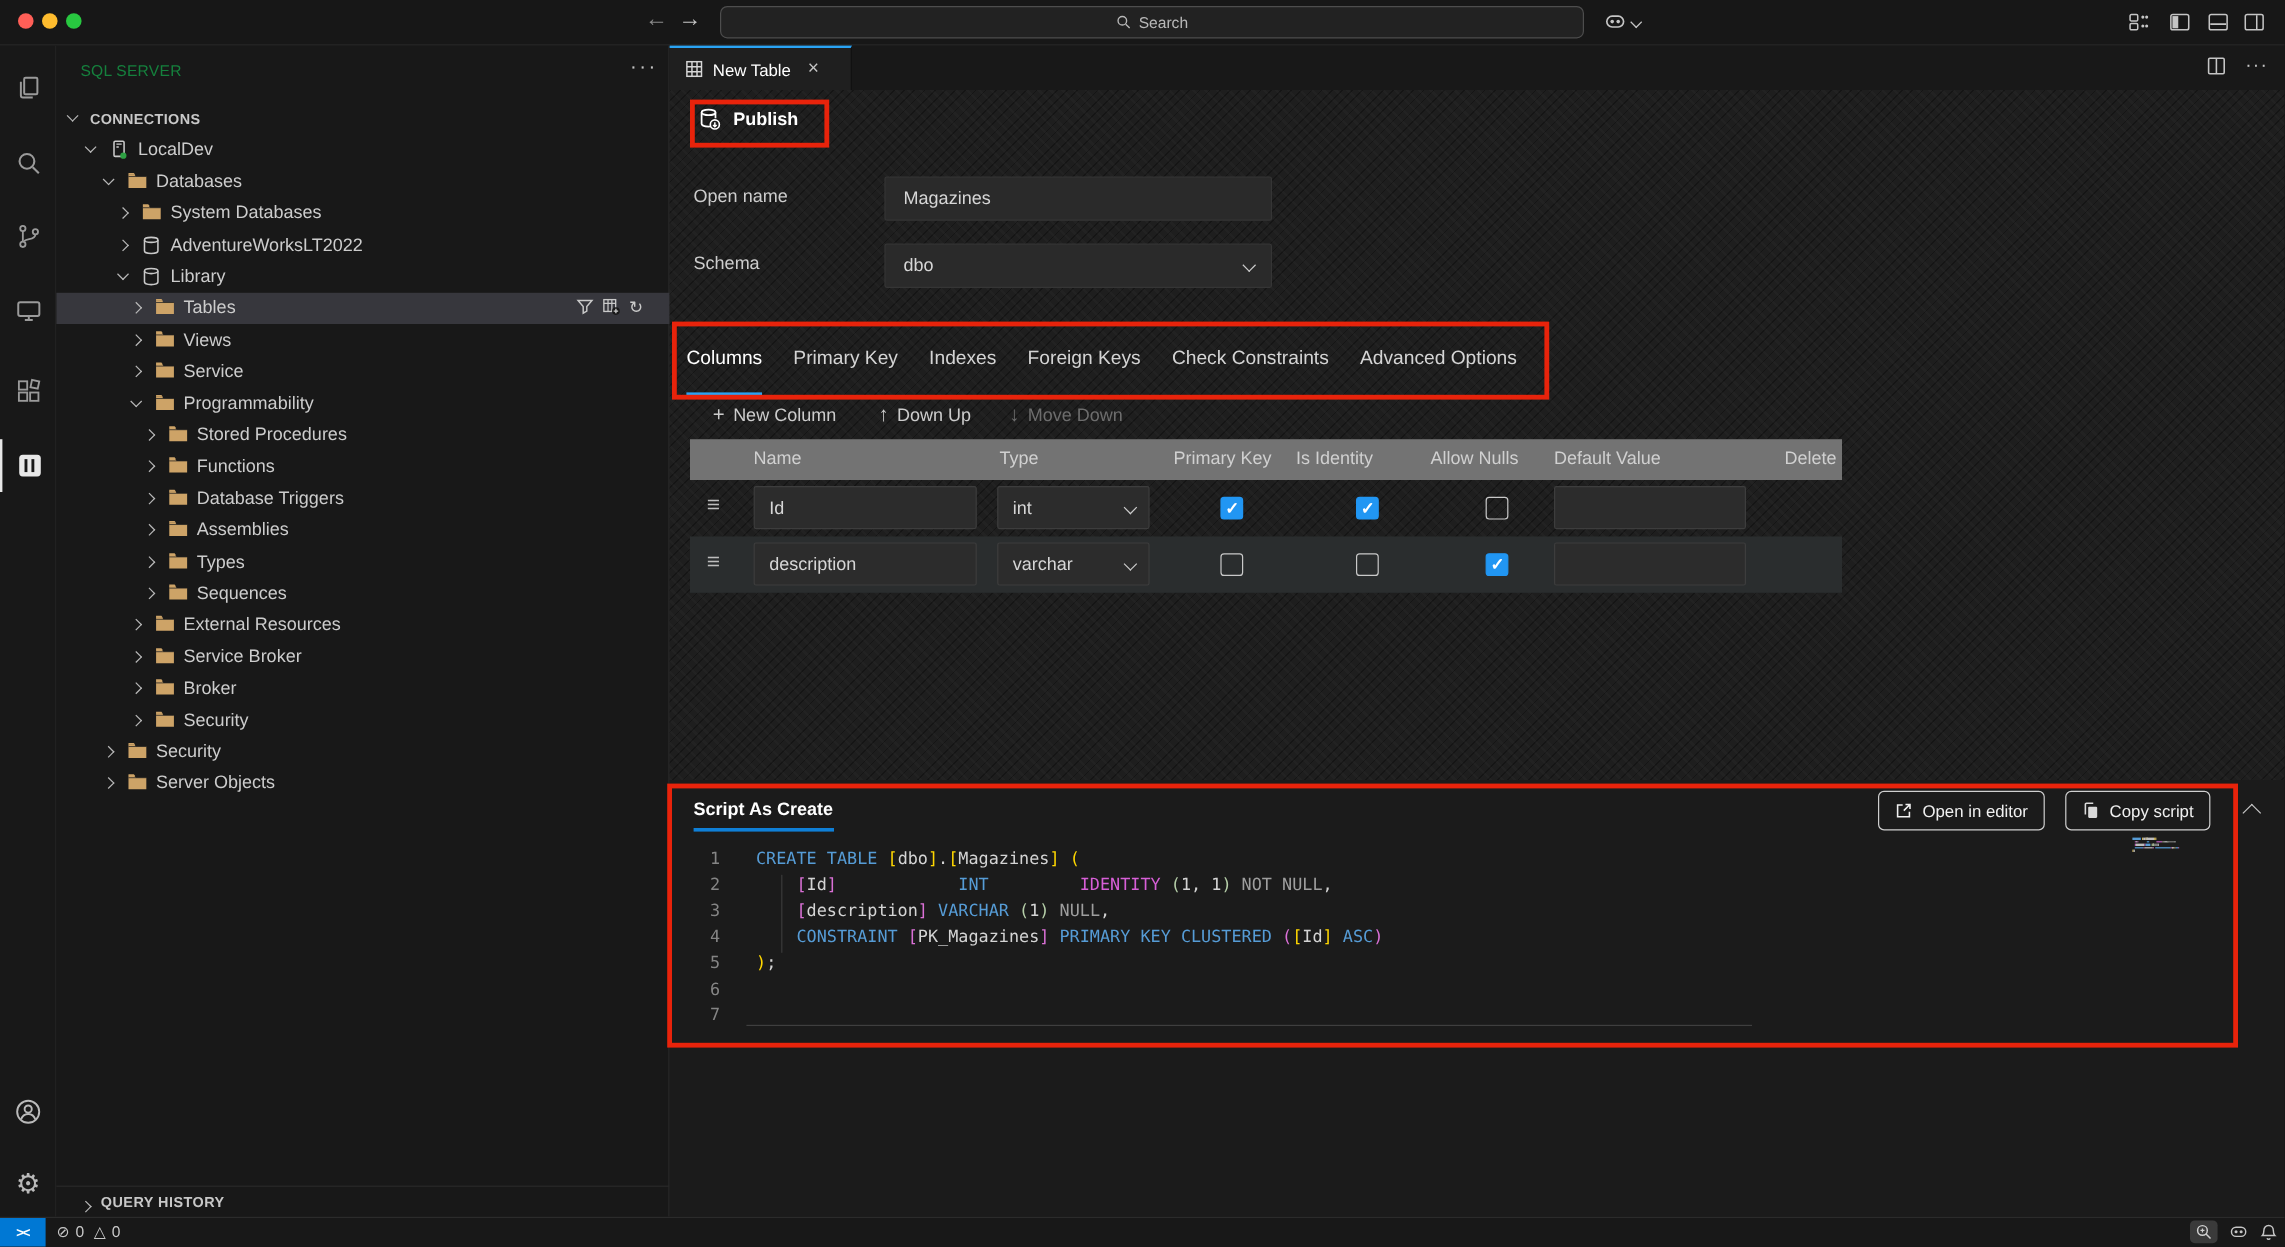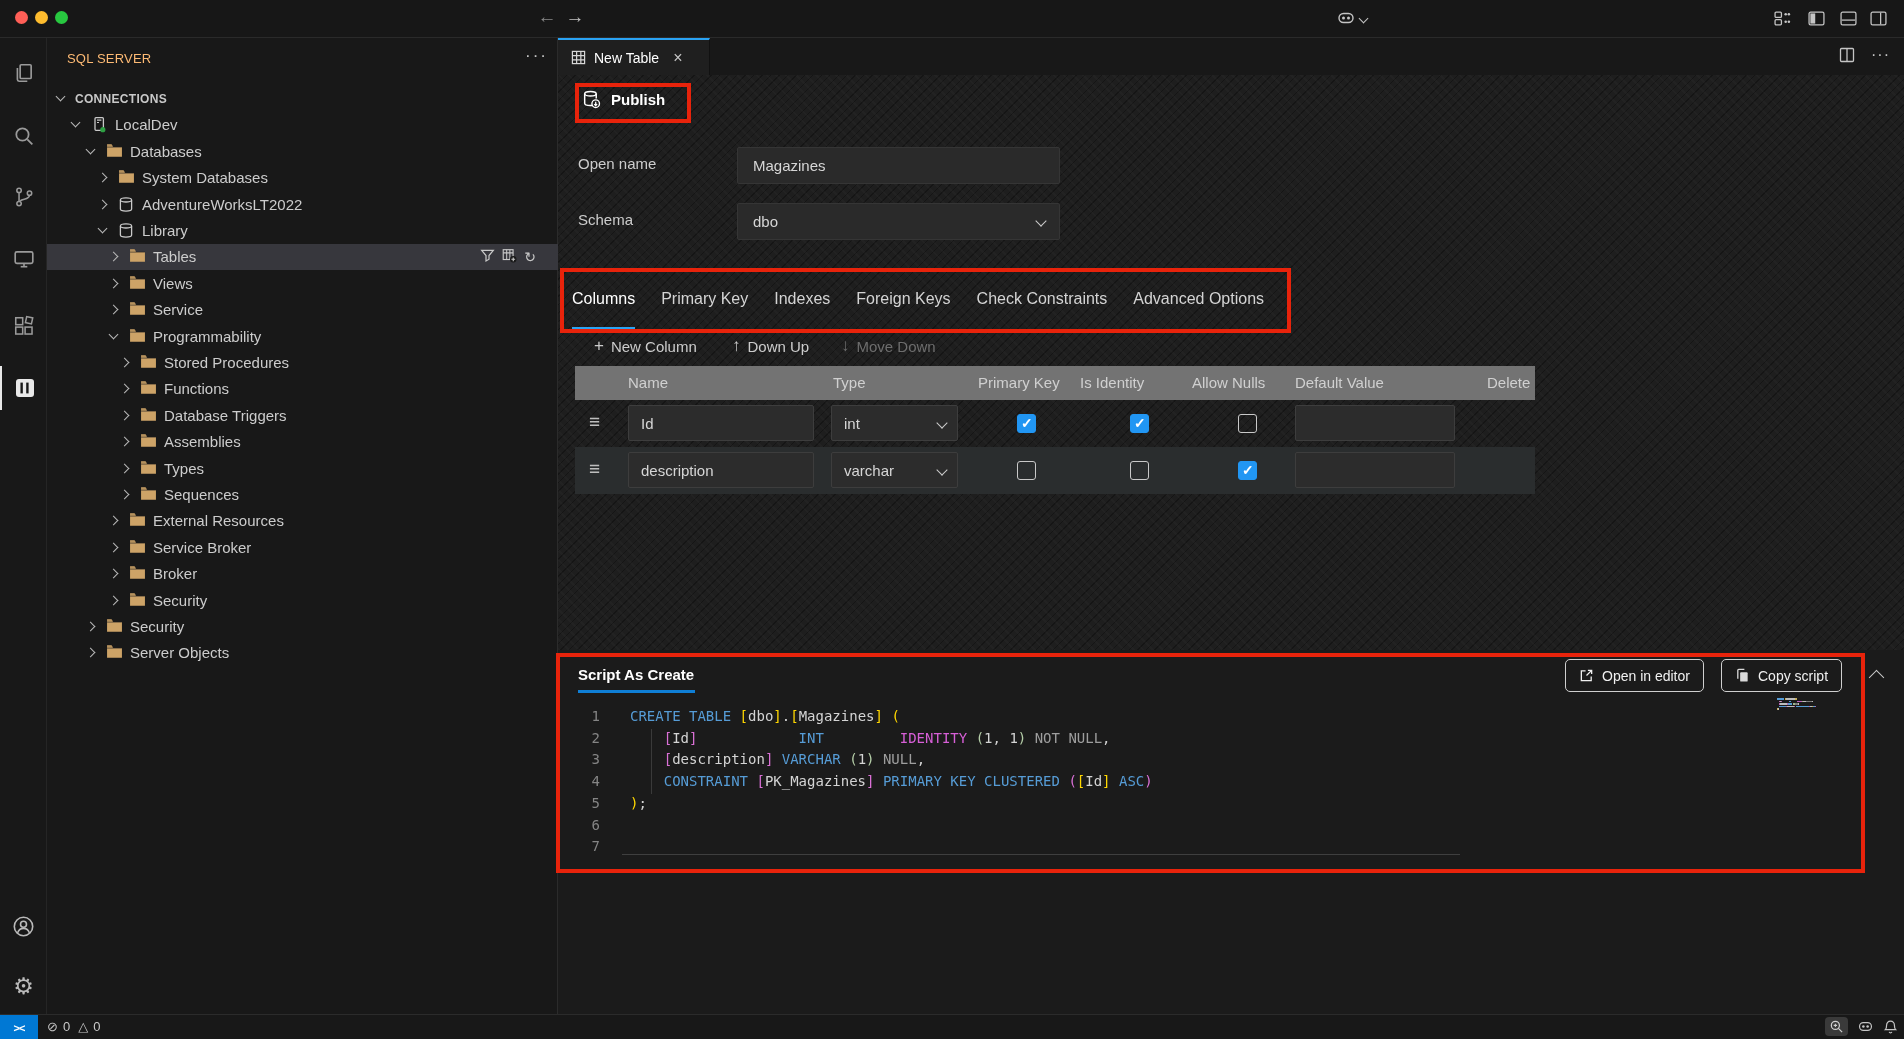--- a/index.html
+++ b/index.html
@@ -21,21 +21,21 @@
   svg.ic { display:block; }
 
   
   .activitybar { position:absolute; left:0; top:38px; width:47px; height:976px; background:#181818; border-right:1px solid #252525; }
   .ab-item { position:absolute; left:0; width:47px; height:44px; display:flex; align-items:center; justify-content:center; }
   .ab-item.active { border-left:2px solid #e7e7e7; }
   .gear-glyph { font-size:23px; color:#b9b9b9; }
 
   
   .sidebar { position:absolute; left:47px; top:38px; width:511px; height:976px; background:#181818; border-right:1px solid #2b2b2b; }
-  .sb-title { position:absolute; left:20px; top:13px; font-size:13px; color:#fdba74; letter-spacing:.2px; }
+  .sb-title { position:absolute; left:20px; top:13px; font-size:13px; color:#15803d; letter-spacing:.2px; }
   .sb-menu { position:absolute; left:478px; top:8px; font-size:17px; color:#c5c5c5; letter-spacing:2px; }
   .tree-row { position:absolute; left:0; width:511px; height:26px; cursor:pointer; }
   .tree-row.selected { background:#37373d; }
   .tree-label { position:absolute; top:4px; font-size:15px; color:#cccccc; white-space:nowrap; }
   .tree-label.section { font-size:12px; font-weight:bold; color:#c8c8c8; letter-spacing:.3px; top:6px; }
   .chev { position:absolute; width:7px; height:7px; border-right:1.4px solid #b9b9b9; border-bottom:1.4px solid #b9b9b9; }
   .chev.right { transform:rotate(-45deg); top:9px; }
   .chev.down  { transform:rotate(45deg);  top:7px; }
   .tree-ico { position:absolute; top:4px; }
   .row-actions { position:absolute; right:22px; top:4px; display:flex; gap:7px; }
@@ -108,20 +108,27 @@
 <body>
 
 <div class="app">
 
   <div class="titlebar">
     <div class="tl" style="left:15px;background:#ff5f57"></div>
     <div class="tl" style="left:35px;background:#febc2e"></div>
     <div class="tl" style="left:55px;background:#28c840"></div>
     <div class="nav-arrow" style="left:535px;color:#8a8a8a">←</div>
     <div class="nav-arrow" style="left:563px;color:#c2c2c2">→</div>
+    <div class="searchbox">
+      <svg class="ic" width="13" height="13" viewBox="0 0 16 16">
+          <circle cx="6.5" cy="6.5" r="4.4" fill="none" stroke="#b8b8b8" stroke-width="1.4"></circle>
+          <path d="M10 10l4 4" stroke="#b8b8b8" stroke-width="1.4"></path>
+        </svg>
+      <span>Search</span>
+    </div>
     <div class="tb-icon" style="left:1336px;top:8px">
       <svg class="ic" width="20" height="20" viewBox="0 0 20 20">
           <rect x="3" y="5.5" width="14" height="9" rx="4.5" fill="none" stroke="#c5c5c5" stroke-width="1.4"></rect>
           <circle cx="7.5" cy="10" r="1.5" fill="#c5c5c5"></circle>
           <circle cx="12.5" cy="10" r="1.5" fill="#c5c5c5"></circle>
         </svg>
     </div>
     <div class="abs" style="left:1360px;top:15px;width:7px;height:7px;border-right:1.4px solid #c5c5c5;border-bottom:1.4px solid #c5c5c5;transform:rotate(45deg)"></div>
     <div class="tb-icon" style="left:1774px">
       <svg class="ic" width="17" height="17" viewBox="0 0 16 16">
@@ -456,20 +463,24 @@
           <span class="tree-ico" style="left:59px">
             <svg class="ic" width="17" height="15" viewBox="0 0 16 14">
               <path d="M1 2.2h4.6l1.2 1.6H15v9H1z" fill="#cda367"></path>
               <path d="M1 1h4.2l1.1 1.5H1z" fill="#cda367"></path>
               <path d="M1 3.8h14" stroke="#1f1f1f" stroke-width="0.6"></path>
             </svg>
           </span>
           <span class="tree-label" style="left:83px">Server Objects</span>
         </div>
       </div>
+    <div class="qh-row">
+      <div class="chev right" style="left:21px;top:13px"></div>
+      <div class="qh-label">QUERY HISTORY</div>
+    </div>
   </div>
 
   <div class="tabstrip">
     <div class="tab">
       <svg class="ic" width="15" height="15" viewBox="0 0 16 16">
           <rect x="1.5" y="1.5" width="13" height="13" fill="none" stroke="#d7d7d7" stroke-width="1.3"></rect>
           <path d="M1.5 6h13M1.5 10.5h13M6 1.5v13M10.5 1.5v13" stroke="#d7d7d7" stroke-width="1.3"></path>
         </svg>
       <span class="tab-label">New Table</span>
       <span class="tab-close">×</span>

